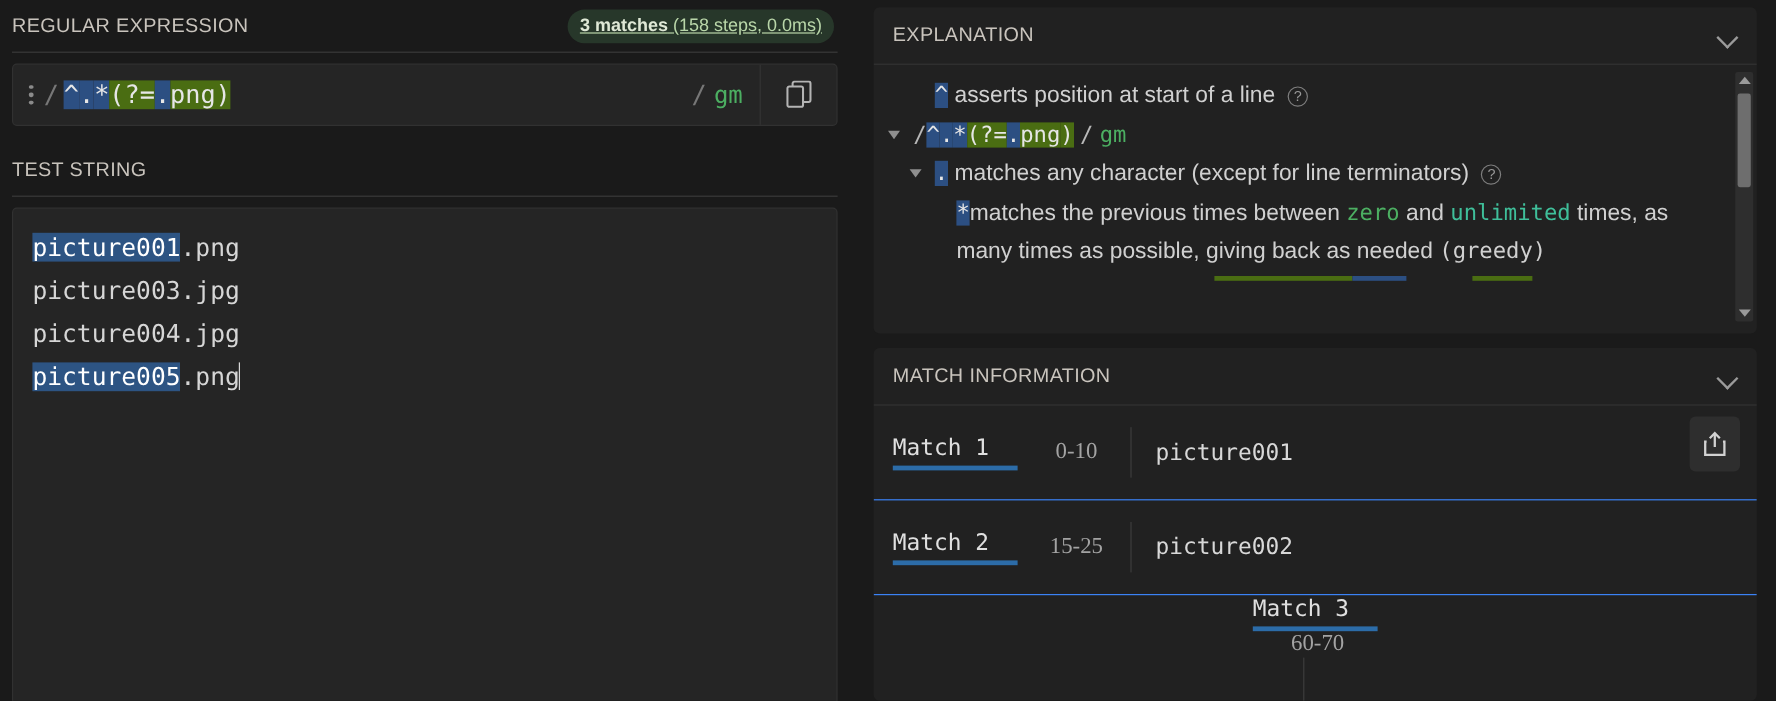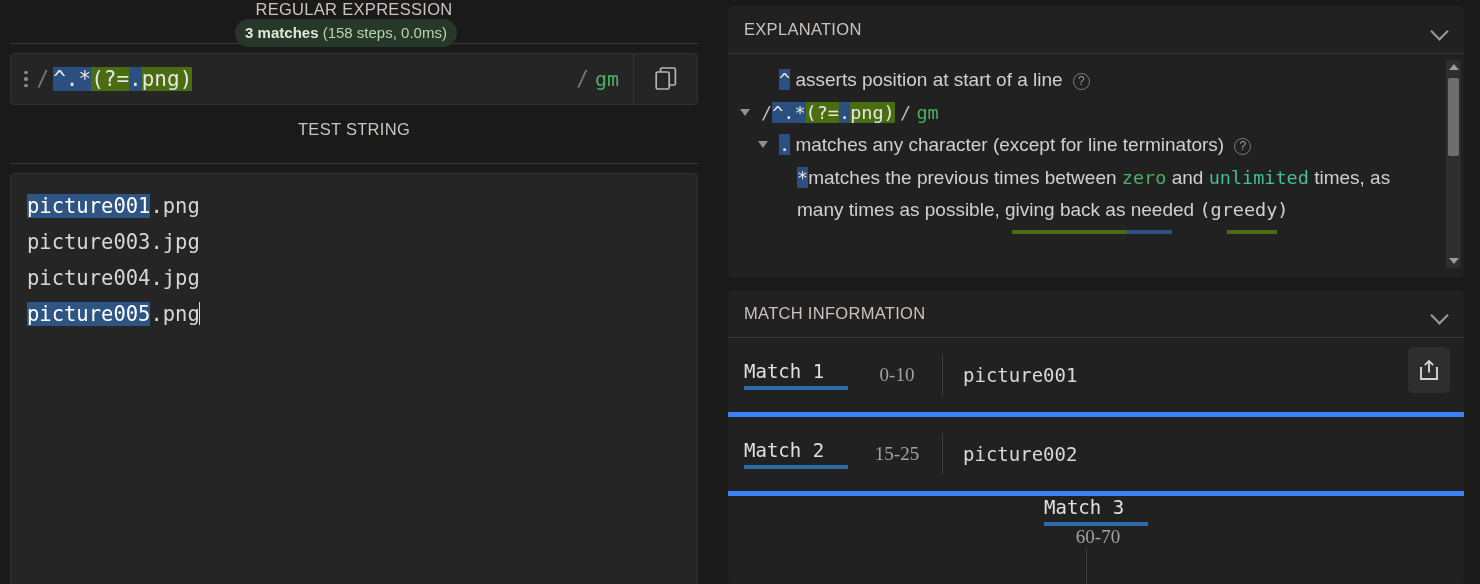--- a/index.html
+++ b/index.html
@@ -27,21 +27,20 @@
     padding: 0 12px 0 10px;
     position: relative;
   }
 
   .section-head {
     height: 44px;
     display: flex;
     align-items: center;
     justify-content: space-between;
     position: relative;
-    flex-direction: column;
   }
 
   .section-title {
     font-size: 16.5px;
     letter-spacing: .3px;
     color: #c9c4bd;
     font-family: "Liberation Sans", sans-serif;
   }
 
   .head-rule {
@@ -53,21 +52,22 @@
 
   .match-badge {
     background: #27372a;
     border-radius: 14px;
     padding: 5px 10px 6px;
     font-size: 15px;
     color: #b9d6a9;
     white-space: nowrap;
     position: relative;
     z-index: 3;
-    margin-right: 16px;
+    margin-right: 3px;
+    text-decoration: underline;
   }
   .match-badge .strong {
     font-weight: bold;
     color: #dfe8d6;
   }
 
   
   .regex-bar {
     margin-top: 9px;
     height: 52px;
@@ -301,21 +301,21 @@
   
   .mi-panel { flex: 1; overflow: hidden; position: relative; }
 
   .mi-body { position: relative; }
 
   .match-row {
     height: 79px;
     display: flex;
     align-items: center;
     padding: 0 16px 0 16px;
-    border-bottom: 5px solid #3b82f6;
+    border-bottom: 1px solid #3b82f6;
     position: relative;
   }
   .match-row:last-child { border-bottom: none; flex-direction: column; }
 
   .m-label {
     font-family: "DejaVu Sans Mono", monospace;
     font-size: 19px;
     color: #e0e0e0;
     border-bottom: 4px solid #2c6ca8;
     padding-bottom: 4px;

